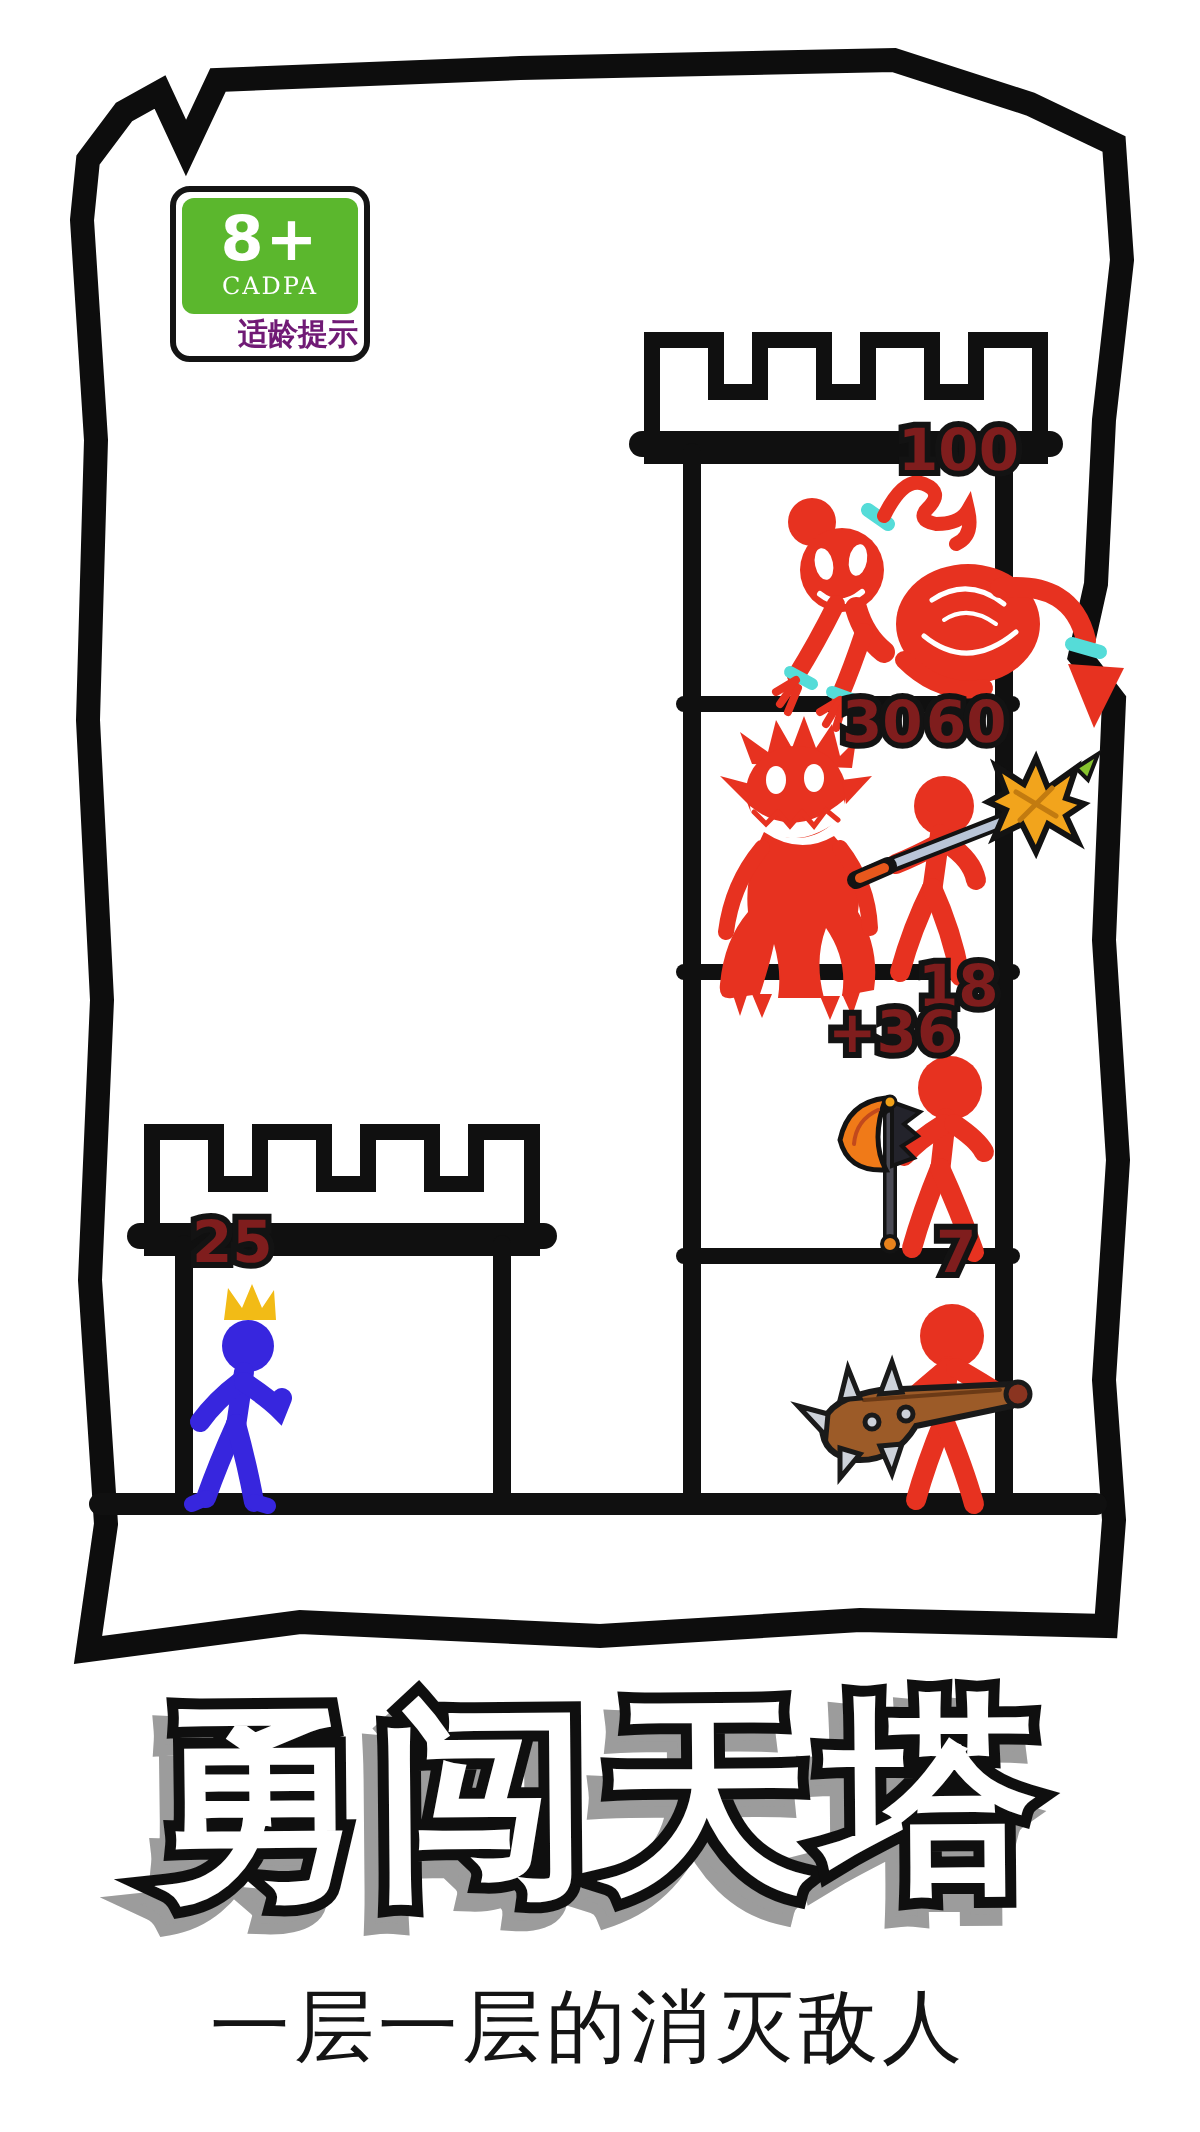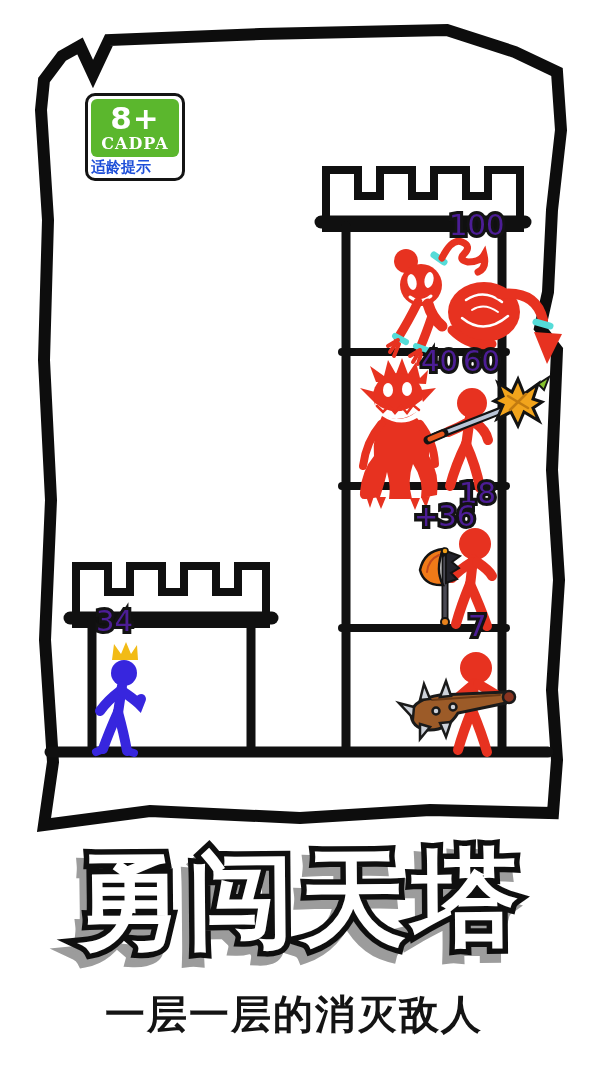--- a/index.html
+++ b/index.html
@@ -1,43 +1,43 @@
 <!DOCTYPE html>
 <html><head>
 <meta charset="utf-8">
 <style>
   html,body{margin:0;padding:0;background:#ffffff;}
   .stage{position:relative;width:600px;height:1066px;background:#ffffff;overflow:hidden;
          font-family:"DejaVu Sans","Liberation Sans",sans-serif;}
   .scene{position:absolute;left:0;top:0;width:600px;height:1066px;}
 
   
-  .hp{position:absolute;font-weight:400;font-size:29px;line-height:1;color:#4c1d95;
+  .hp{position:absolute;font-weight:700;font-size:29px;line-height:1;color:#7f1d1d;
       -webkit-text-stroke:6px #131313;paint-order:stroke fill;letter-spacing:0px;}
 
   
   .badge{position:absolute;left:85px;top:93px;width:100px;height:88px;background:#ffffff;
          border:3px solid #141414;border-radius:10px;box-sizing:border-box;padding:3px 3px 0 3px;}
   .badge-green{background:#5bb72d;border-radius:6px;height:58px;display:flex;flex-direction:column;
                align-items:center;justify-content:center;}
   .badge-rating{color:#ffffff;font-weight:800;font-size:31px;line-height:1;letter-spacing:1px;}
-  .badge-org{color:#ffffff;font-family:"DejaVu Serif","Liberation Serif",serif;font-weight:700;
-             font-size:16px;line-height:1.2;letter-spacing:1px;}
-  .badge-caption{color:#1d4ed8;font-weight:700;font-size:15px;text-align:left;line-height:20px;}
+  .badge-org{color:#ffffff;font-family:"DejaVu Serif","Liberation Serif",serif;font-weight:400;
+             font-size:12px;line-height:1.2;letter-spacing:1px;}
+  .badge-caption{color:#701a75;font-weight:700;font-size:15px;text-align:right;line-height:20px;}
 
   
   .title-wrap{position:absolute;left:0;top:836px;width:600px;height:145px;text-align:center;}
   .title-layer{position:absolute;left:0;top:0;width:600px;font-weight:800;font-size:106px;
                line-height:1.2;letter-spacing:6px;white-space:nowrap;}
   .title-shadow{color:#9c9c9c;-webkit-text-stroke:11px #9c9c9c;paint-order:stroke fill;
                 transform:translate(-7px,9px) rotate(-0.5deg);}
   .title-main{color:#ffffff;-webkit-text-stroke:11px #0f0f0f;paint-order:stroke fill;
               transform:rotate(-0.5deg);}
   .subtitle{position:absolute;left:0;top:992px;width:588px;text-align:center;color:#141414;
-            font-weight:700;font-size:40px;letter-spacing:2px;line-height:1.1;}
+            font-weight:400;font-size:40px;letter-spacing:2px;line-height:1.1;}
 </style>
 </head>
 <body>
 
 <div class="stage">
 
   <svg class="scene" viewBox="0 0 600 1066" stroke-linecap="round">
 
     <path d="M 44 80 L 62 56 L 80 46 L 93 74 L 109 40 L 260 34 L 447 30 L 515 52 L 557 72
              L 561 130 L 552 210 L 548 292 L 540 328 L 557 350 L 552 470 L 559 580 L 552 690
@@ -190,26 +190,26 @@
         <path d="M 120 691 Q 108 700 100 711"></path>
         <path d="M 122 691 Q 134 699 139 704 L 141 699"></path>
         <path d="M 118 712 Q 109 732 103 749"></path>
         <path d="M 118 712 Q 124 734 127 751"></path>
       </g>
       <path d="M 103 749 L 96 752 M 127 751 L 134 753" stroke="#3726de" stroke-width="8" fill="none"></path>
     </g>
   </svg>
 
   <div class="hp" style="left:449px;top:211px;">100</div>
-  <div class="hp" style="left:421px;top:347px;">40</div>
+  <div class="hp" style="left:421px;top:347px;">30</div>
   <div class="hp" style="left:463px;top:347px;">60</div>
   <div class="hp" style="left:459px;top:479px;">18</div>
   <div class="hp" style="left:414px;top:502px;">+36</div>
   <div class="hp" style="left:468px;top:612px;">7</div>
-  <div class="hp" style="left:96px;top:607px;">34</div>
+  <div class="hp" style="left:96px;top:607px;">25</div>
 
   <div class="badge">
     <div class="badge-green">
       <div class="badge-rating">8+</div>
       <div class="badge-org">CADPA</div>
     </div>
     <div class="badge-caption">适龄提示</div>
   </div>
 
   <div class="title-wrap">

